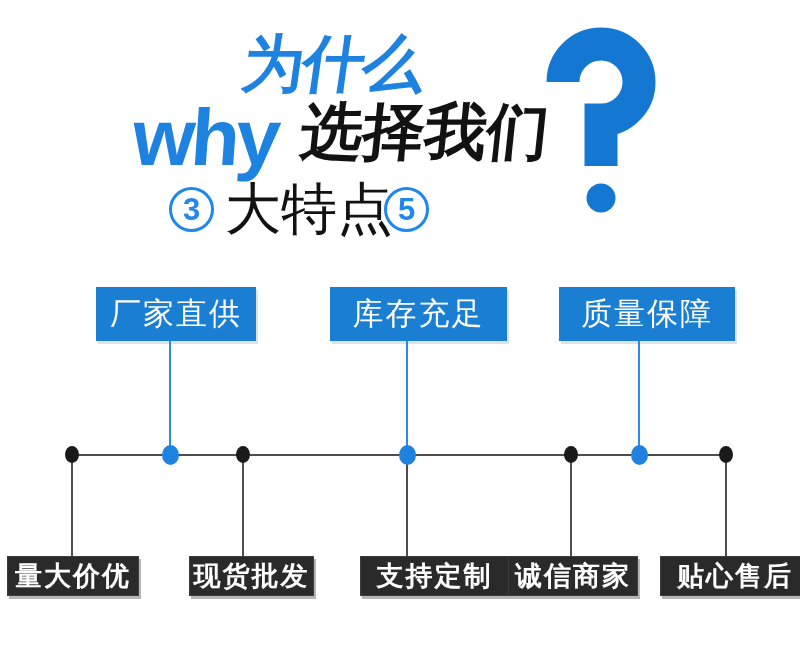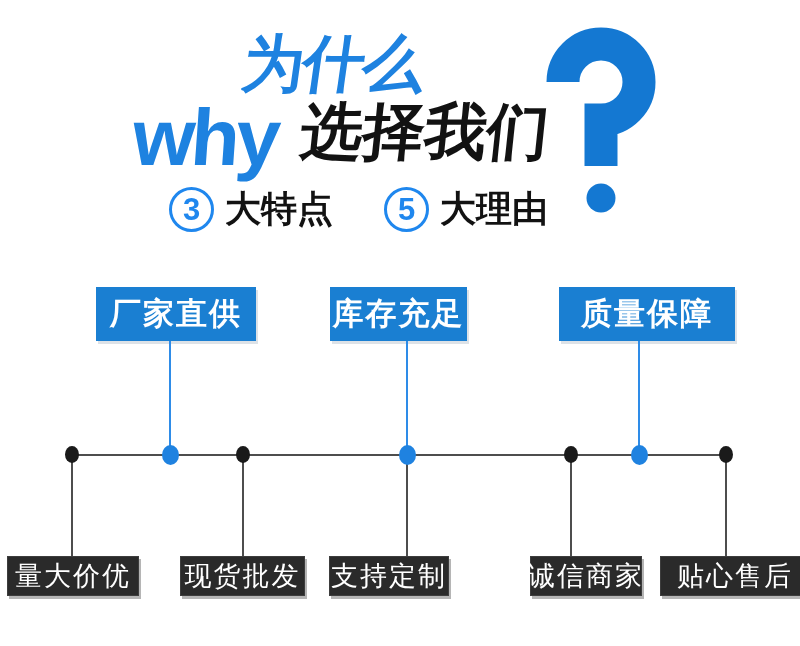--- a/index.html
+++ b/index.html
@@ -27,48 +27,48 @@
   .qmark { position:absolute; left:544px; top:26px; }
   .badge {
     position:absolute; top:186px; display:flex; align-items:center; height:46px;
   }
   .badge-circle {
     display:flex; align-items:center; justify-content:center;
     width:45px; height:45px; border:3px solid #1f87ee; border-radius:50%;
     color:#1f87ee; font-size:31px; font-weight:700; line-height:1;
   }
   .badge-label {
-    margin-left:11px; font-size:36px; font-weight:700; color:#121212;
+    margin-left:11px; font-size:56px; font-weight:400; color:#121212;
     white-space:nowrap; line-height:46px;
   }
   
   .feature {
     position:absolute; top:287px; height:54px;
     background:#1a7fd2; color:#ffffff;
     display:flex; align-items:center; justify-content:center;
-    font-size:31px; font-weight:700; letter-spacing:2px; white-space:nowrap;
+    font-size:31px; font-weight:400; letter-spacing:2px; white-space:nowrap;
     box-shadow:2px 3px 0 rgba(120,140,160,0.25);
   }
   
   .vline { position:absolute; width:2px; }
   .vline.blue { background:#2e8ce8; top:341px; height:113px; }
   .vline.dark { background:#4d4d4d; top:455px; height:101px; }
   .hline {
     position:absolute; left:72px; top:454px; width:654px; height:2px;
     background:#4d4d4d;
   }
   .dot { position:absolute; border-radius:50%; }
   .dot.dark { width:14px; height:17px; top:446px; background:#1a1a1a; }
   .dot.blue { width:17px; height:20px; top:445px; background:#1f82e0; z-index:2; }
   
   .reason {
     position:absolute; top:556px; height:40px;
     background:#2a2a2a; color:#ffffff;
     display:flex; align-items:center; justify-content:center;
-    font-size:27px; font-weight:400; letter-spacing:2px; white-space:nowrap;
+    font-size:27px; font-weight:700; letter-spacing:2px; white-space:nowrap;
     box-shadow:2px 3px 0 #b5b5b5; border:1px solid #3d3d3d;
   }
 </style>
 </head>
 <body>
 
 <div class="canvas">
 
   <div class="t-cn-top">为什么</div>
   <div class="t-en">why</div>
@@ -78,25 +78,24 @@
     <path d="M 19 56 A 38 38 0 1 1 57 94 L 57 140" fill="none" stroke="#1478d2" stroke-width="33" stroke-linecap="butt"></path>
     <circle cx="57" cy="172" r="14.5" fill="#1478d2"></circle>
   </svg>
 
   <div class="badge" style="left:169px">
     <span class="badge-circle">3</span>
     <span class="badge-label">大特点</span>
   </div>
   <div class="badge" style="left:384px">
     <span class="badge-circle">5</span>
-    <span class="badge-label">大理由</span>
   </div>
 
   <div class="feature" style="left:96px;  width:160px">厂家直供</div>
-  <div class="feature" style="left:330px; width:137px">库存充足</div>
+  <div class="feature" style="left:330px; width:177px">库存充足</div>
   <div class="feature" style="left:559px; width:176px">质量保障</div>
 
   <div class="vline blue" style="left:169px"></div>
   <div class="vline blue" style="left:406px"></div>
   <div class="vline blue" style="left:638px"></div>
 
   <div class="hline"></div>
 
   <div class="vline dark" style="left:71px"></div>
   <div class="vline dark" style="left:242px"></div>
@@ -107,18 +106,18 @@
   <span class="dot dark" style="left:65px"></span>
   <span class="dot dark" style="left:236px"></span>
   <span class="dot dark" style="left:564px"></span>
   <span class="dot dark" style="left:719px"></span>
 
   <span class="dot blue" style="left:162px"></span>
   <span class="dot blue" style="left:399px"></span>
   <span class="dot blue" style="left:631px"></span>
 
   <div class="reason" style="left:7px;   width:132px">量大价优</div>
-  <div class="reason" style="left:180px; width:125px">现货批发</div>
-  <div class="reason" style="left:329px; width:120px">支持定制</div>
-  <div class="reason" style="left:530px; width:112px">诚信商家</div>
+  <div class="reason" style="left:189px; width:125px">现货批发</div>
+  <div class="reason" style="left:360px; width:149px">支持定制</div>
+  <div class="reason" style="left:508px; width:130px">诚信商家</div>
   <div class="reason" style="left:660px; width:150px">贴心售后</div>
 
 </div>
 
 </body></html>

